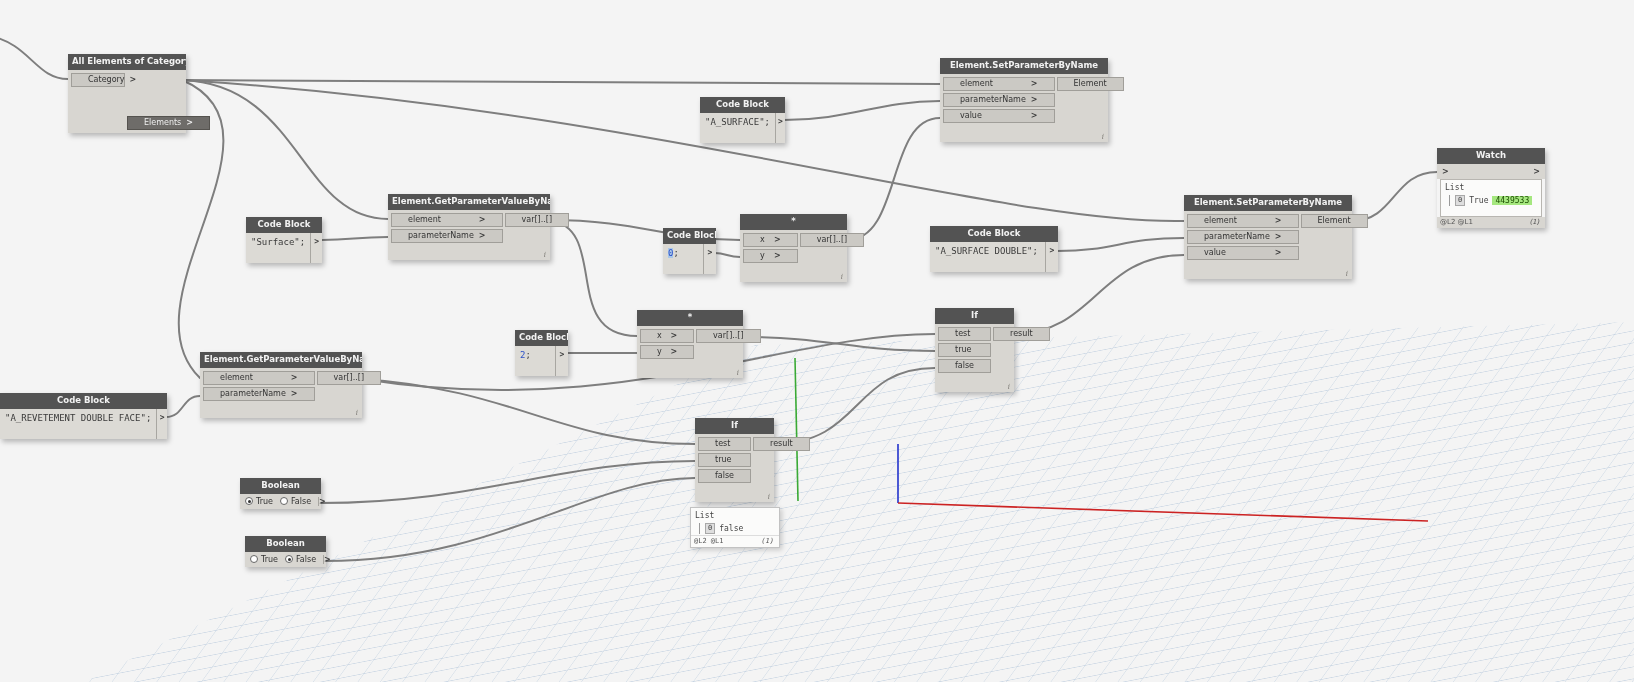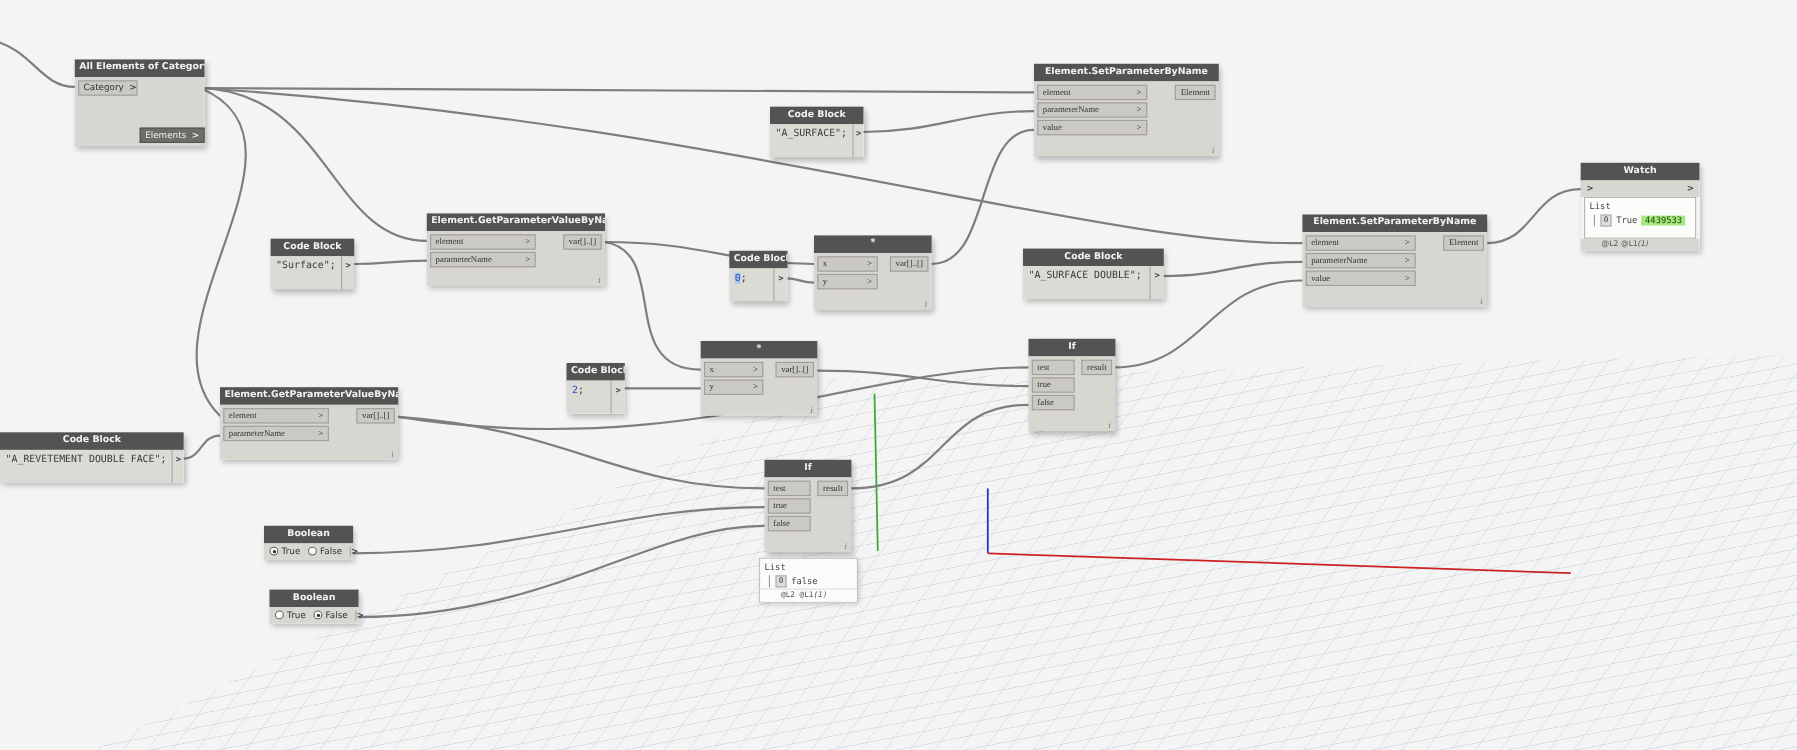--- a/index.html
+++ b/index.html
@@ -7,26 +7,26 @@
   body { font-family: "DejaVu Sans", "Liberation Sans", sans-serif; }
   #canvas { position: relative; width: 1634px; height: 682px; overflow: hidden; background: #f4f4f4; }
   #layer-svg { position: absolute; left: 0; top: 0; width: 1634px; height: 682px; }
 
   .node { position: absolute; box-shadow: 2px 3px 5px rgba(0,0,0,.25); font-size: 9px; color: #333; }
   .hdr { background: #535353; color: #f2f2f2; font-weight: bold; text-align: center;
          padding: 3px 4px; font-size: 8.5px; line-height: 1.15; white-space: nowrap; overflow: hidden; }
   .body { background: #d8d6d1; display: flex; justify-content: space-between; align-items: flex-start;
           padding: 2px 2px 12px 2px; position: relative; }
   .body.norows { padding: 2px; }
-  .col { display: flex; flex-direction: column; font-family: Liberation Serif, serif; }
+  .col { display: flex; flex-direction: column; }
   .col.in { flex: 0 0 62%; }
   .col.in.narrow { flex: 0 0 55%; }
   .col.out { align-items: flex-end; margin-left: auto; }
   .port { background: #cbc9c4; border: 1px solid #a09e99; display: flex; align-items: center;
-          justify-content: space-between; gap: 5px; padding: 1px 4px; margin: 1px; height: 14px;
+          justify-content: space-between; gap: 5px; padding: 1px 16px; margin: 1px; height: 14px;
           font-size: 8px; white-space: nowrap; }
   .port .chev { color: #3d3d3d; font-weight: bold; font-size: 8px; line-height: 1; }
   .port.dark { background: #6e6c69; border-color: #55534f; color: #eee; margin-top: 44px; }
   .port.dark .chev { color: #eee; }
   .lacing { position: absolute; right: 4px; bottom: 1px; font-size: 7px; font-style: italic;
             color: #77756f; font-family: "DejaVu Serif", serif; }
 
   .codebody { background: #dcdad5; font-family: "DejaVu Sans Mono", "Liberation Mono", monospace;
               font-size: 9px; display: flex; align-items: stretch; min-height: 30px; }
   .code { flex: 1; padding: 4px 5px; white-space: nowrap; color: #3a3a3a; }
@@ -37,22 +37,22 @@
 
   .watch-ports { display: flex; justify-content: space-between; background: #d8d6d1;
                  padding: 3px 5px; font-weight: bold; font-size: 8px; color: #3d3d3d; }
   .watch-list { background: #fbfbfa; border: 1px solid #b8b6b1; margin: 0 3px;
                 font-family: "DejaVu Sans Mono", "Liberation Mono", monospace; font-size: 8px;
                 padding: 3px 4px; min-height: 38px; color: #444; }
   .watch-item { display: flex; gap: 4px; align-items: center; border-left: 1px solid #9a9a9a;
                 padding-left: 5px; margin: 3px 0 0 4px; }
   .idx { background: #dedede; border: 1px solid #a8a8a8; padding: 0 2px; font-size: 7px; line-height: 1.3; }
   .idbadge { background: #a5e77f; padding: 0 3px; font-size: 8px; color: #1c4d00; }
-  .watch-footer { display: flex; justify-content: flex-start; background: #d8d6d1;
-                  padding: 1px 5px 2px 19px; font-size: 7px; color: #555; }
+  .watch-footer { display: flex; justify-content: space-between; background: #d8d6d1;
+                  padding: 1px 5px 2px 3px; font-size: 7px; color: #555; }
   .count { font-style: italic; }
 
   .boolbody { display: flex; align-items: center; background: #d8d6d1; padding: 3px 0 3px 5px; gap: 7px; }
   .radioopt { display: flex; align-items: center; gap: 3px; }
   .radio { width: 8px; height: 8px; border: 1px solid #666; border-radius: 50%; background: #fff;
            display: inline-block; position: relative; flex: 0 0 auto; }
   .radio.on::after { content: ""; position: absolute; left: 1.5px; top: 1.5px; right: 1.5px; bottom: 1.5px;
                      background: #333; border-radius: 50%; }
   .radiolabel { font-size: 8px; }
   .boolout { margin-left: auto; border-left: 1px solid #a8a6a1; align-self: stretch; width: 13px;

